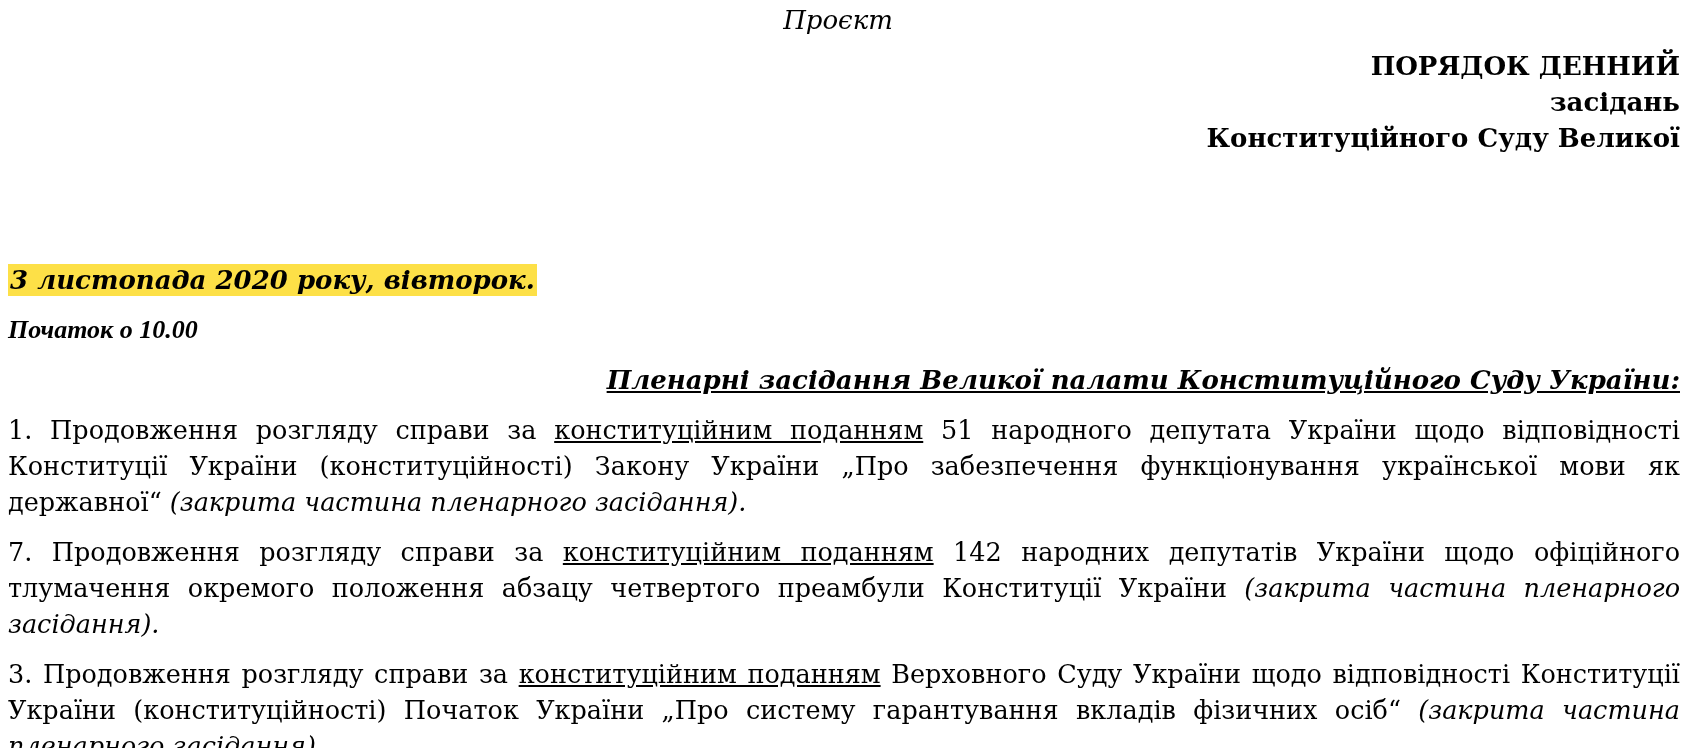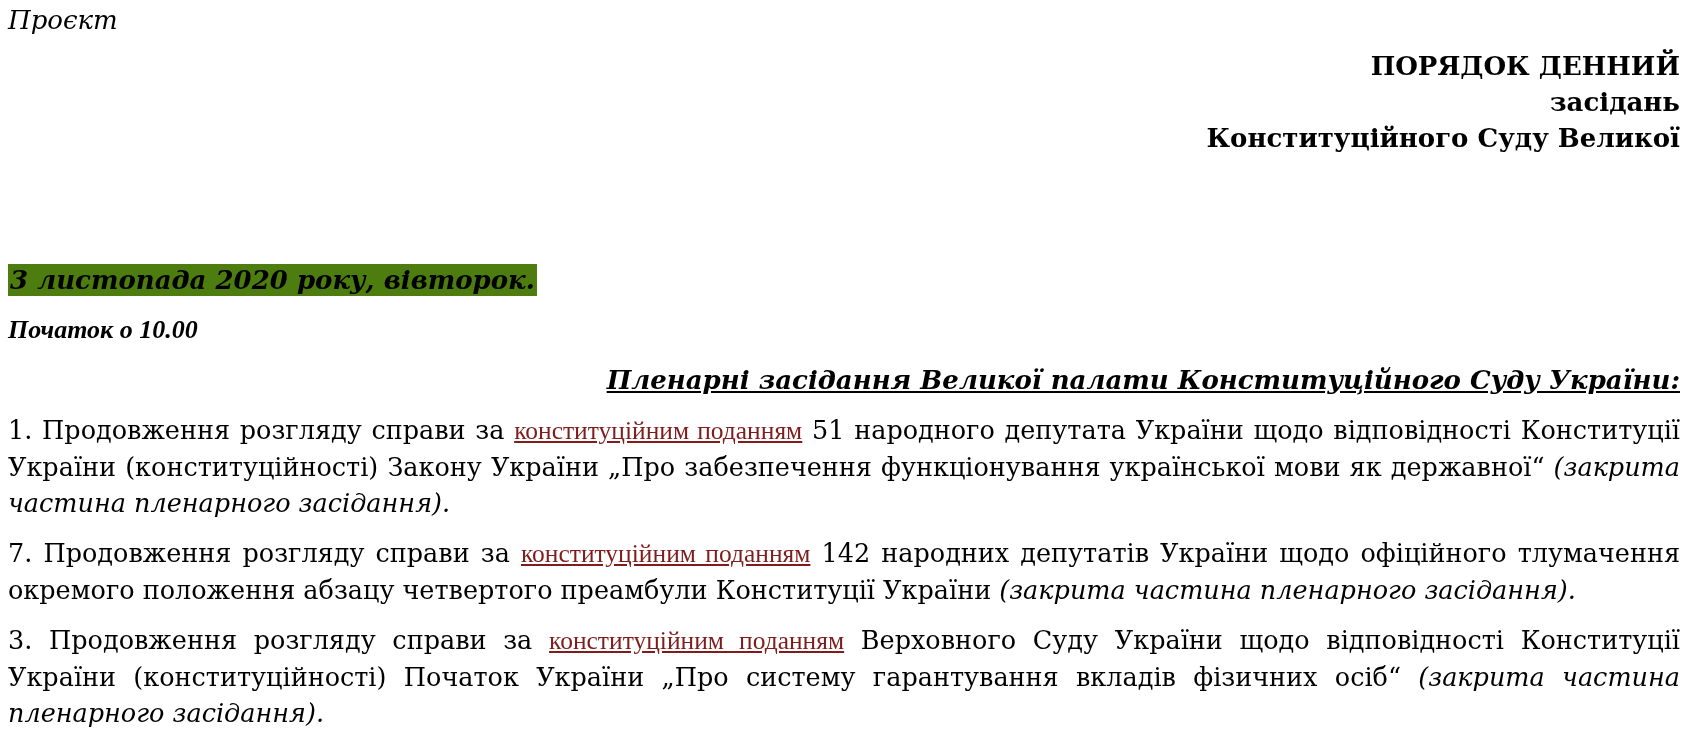--- a/index.html
+++ b/index.html
@@ -5,42 +5,42 @@
   * { box-sizing: border-box; }
   html, body { margin: 0; padding: 0; background: #ffffff; }
   body {
     width: 1690px; height: 748px; overflow: hidden;
     font-family: "DejaVu Serif", "Liberation Serif", serif;
     color: #000000;
   }
   .page { padding: 2px 10px 0 8px; width: 100%; height: 100%; }
 
   .watermark {
-    text-align: left;
+    text-align: center;
     font-style: italic;
     font-size: 26px;
     line-height: 36px;
     padding-right: 12px;
   }
 
   .title-block {
     text-align: right;
     font-weight: bold;
     font-size: 26px;
     line-height: 36px;
     margin-top: 10px;
   }
 
   .date-p {
     margin: 106px 0 0 0;
     font-size: 26px;
     line-height: 36px;
   }
   .hl {
-    background: #4d7c0f;
+    background: #fde047;
     font-weight: bold;
     font-style: italic;
     padding: 1px 2px;
   }
 
   .start-p {
     margin: 14px 0 0 0;
     font-weight: bold;
     font-style: italic;
     font-size: 26px;
@@ -58,24 +58,23 @@
     text-align: right;
   }
 
   .item-p {
     margin: 14px 0 0 0;
     font-size: 25.5px;
     line-height: 36px;
     text-align: justify;
   }
   .item-p a.petition-link {
-    color: #7f1d1d;
+    color: #000000;
     text-decoration: underline;
     cursor: pointer;
-    font-family: Liberation Serif, serif;
   }
   .tail-italic { font-style: italic; }
 </style>
 </head>
 <body>
 
 <div class="page">
 
   <div class="watermark">Проєкт</div>
 

